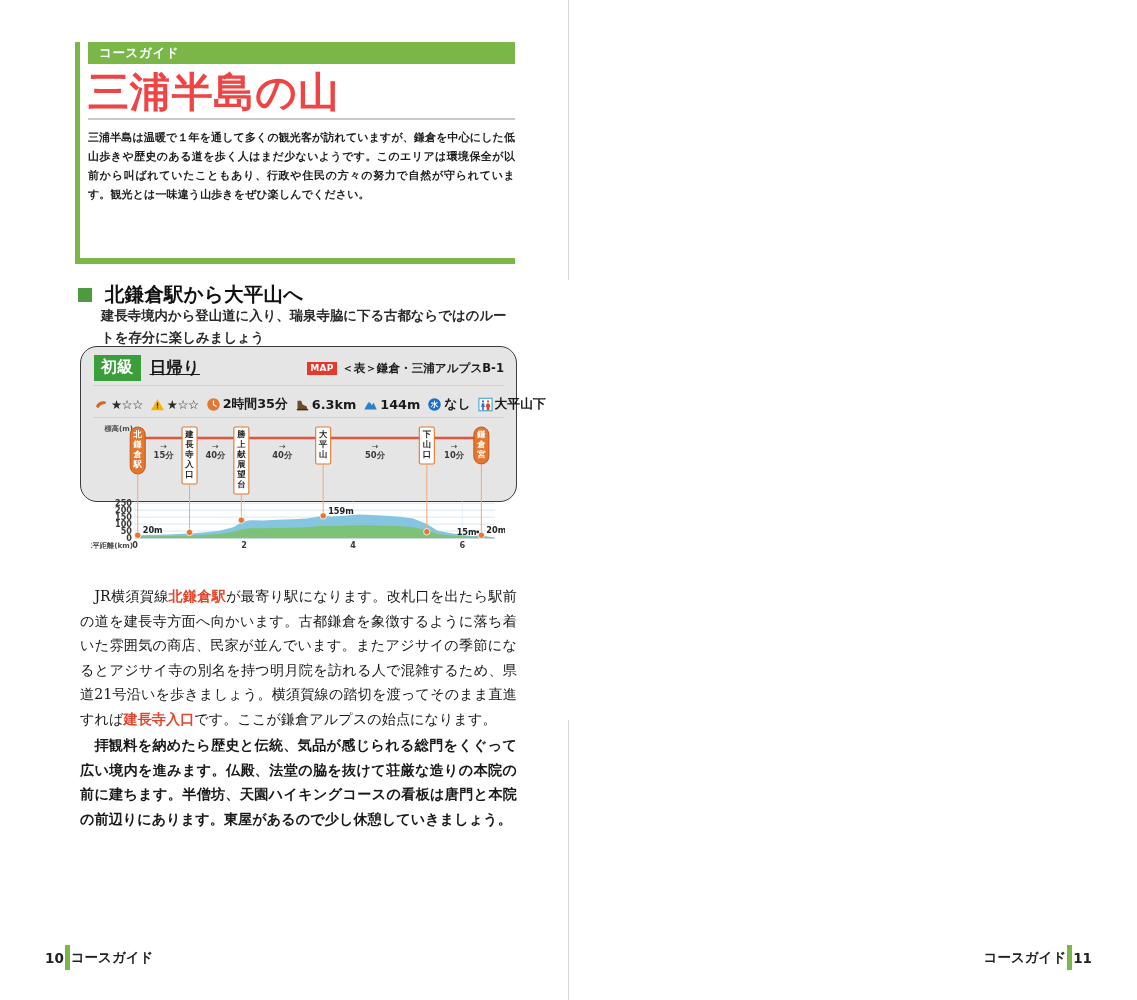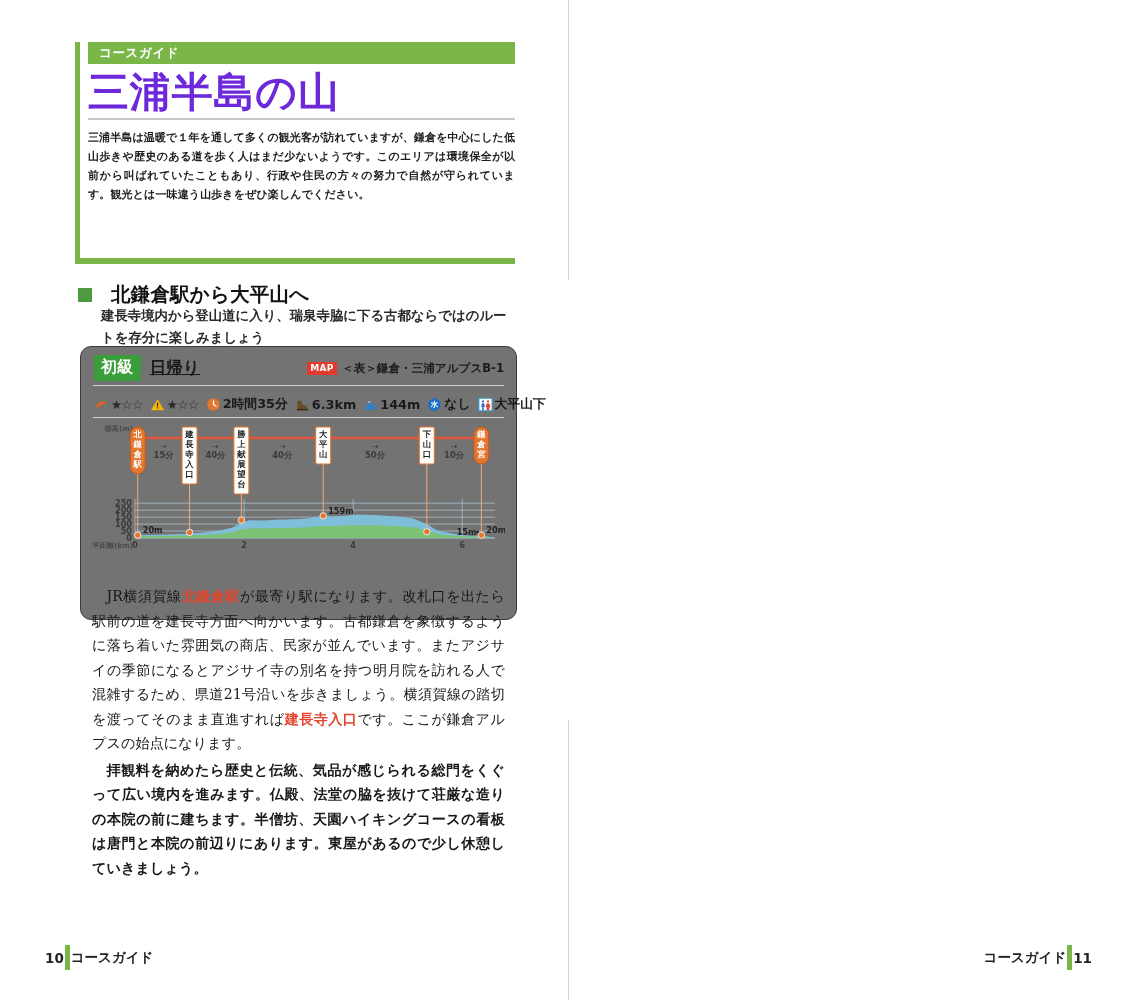--- a/index.html
+++ b/index.html
@@ -13,32 +13,32 @@
   .page-left{width:568px;}
   .page-right{width:569px;}
   .gutter{position:absolute;left:568px;top:0;width:1px;height:1000px;
           background:linear-gradient(to bottom,#d8d8d8 0%,#d8d8d8 28%,transparent 28%,transparent 72%,#d8d8d8 72%,#d8d8d8 100%);}
 
   
   .green-rail{position:absolute;left:75px;top:42px;width:5px;height:222px;background:#7ab648;}
   .hdr-wrap{position:absolute;left:88px;top:42px;width:427px;}
   .kicker-band{background:#7ab648;height:22px;width:427px;position:relative;}
   .kicker-band span{position:absolute;left:11px;top:3px;color:#fff;font-weight:bold;font-size:12.5px;letter-spacing:.05em;}
-  .main-title{font-size:41px;font-weight:bold;letter-spacing:.02em;margin:7px 0 4px;line-height:1.05;color:#6d28d9;}
+  .main-title{font-size:41px;font-weight:bold;letter-spacing:.02em;margin:7px 0 4px;line-height:1.05;color:#ef4444;}
   .title-rule{height:2px;background:#c9c9c9;width:427px;margin-bottom:9px;}
   .lede{font-size:11px;line-height:1.72;font-weight:bold;color:#1d1d1d;letter-spacing:.01em;text-align:justify;}
   .green-bottom{position:absolute;left:75px;top:258px;width:440px;height:6px;background:#7ab648;}
 
-  .sec-head{position:absolute;left:78px;top:281px;width:440px;display:flex;align-items:center;gap:19px;}
+  .sec-head{position:absolute;left:78px;top:281px;width:440px;display:flex;align-items:center;gap:13px;}
   .sec-sq{width:14px;height:14px;background:#4e9b3f;flex:none;}
   .sec-title{font-size:19.5px;font-weight:bold;letter-spacing:.01em;color:#111;}
   .sec-sub{position:absolute;left:101px;top:305px;width:418px;font-size:13.4px;line-height:1.62;font-weight:bold;color:#2a2a2a;}
 
-  .infobox{position:absolute;left:80px;top:346px;width:437px;height:274px;
-           border:1.6px solid #3b3b3b;border-radius:11px;background:#737373;box-sizing:border-box;}
+  .infobox{position:absolute;left:80px;top:346px;width:437px;height:156px;
+           border:1.6px solid #3b3b3b;border-radius:17px;background:#e5e5e5;box-sizing:border-box;}
   .ib-row1{position:absolute;left:13px;top:9px;right:12px;height:24px;display:flex;align-items:center;}
   .lvl{background:#3a9e3a;color:#fff;font-weight:bold;font-size:16px;padding:2px 7px 3px;letter-spacing:.02em;}
   .trip{font-size:16.5px;font-weight:bold;margin-left:9px;letter-spacing:.01em;text-decoration:underline;}
   .mapref{margin-left:auto;display:flex;align-items:center;gap:5px;font-size:11.6px;font-weight:bold;padding-left:44px;}
   .map-chip{background:#e23b2e;color:#fff;font-size:9px;font-weight:bold;padding:1.5px 3.5px;letter-spacing:.03em;}
   .ib-div{position:absolute;left:12px;right:12px;height:1px;background:#d2d2d2;}
   .ib-row2{position:absolute;left:13px;top:46px;right:10px;height:22px;display:flex;align-items:center;gap:0px;font-size:12.8px;font-weight:bold;}
   .stat{display:flex;align-items:center;gap:2px;white-space:nowrap;}
   .stat + .stat{margin-left:7px;}
   .stars{letter-spacing:-.5px;font-size:12.4px;color:#2a2a2a;}
@@ -48,21 +48,21 @@
   .chart{position:absolute;left:10px;top:74px;width:414px;height:133px;}
   .chart svg{display:block;}
   .vlabel{font-size:8.1px;font-weight:bold;fill:#3a3a3a;}
   .axlabel{font-size:7.2px;font-weight:bold;fill:#4a4a4a;}
   .nodebox{fill:#fff;stroke:#e2772f;stroke-width:1.1;}
   .nodepill{fill:#e2772f;stroke:#c4561a;stroke-width:1;}
   .mins{font-size:8.4px;font-weight:bold;fill:#3a3a3a;}
   .elev-t{font-size:8.2px;font-weight:bold;fill:#222;}
 
   .body-col{position:absolute;left:80px;top:584px;width:437px;}
-  p.bt{font-size:14.1px;line-height:1.74;margin:0 12px 0;text-indent:1em;text-align:justify;
+  p.bt{font-size:14.1px;line-height:1.74;margin:0 0 0;text-indent:1em;text-align:justify;
        font-family:"DejaVu Serif","Liberation Serif",serif;color:#181818;letter-spacing:.005em;}
   p.bt + p.bt{margin-top:2px;font-weight:bold;}
   .hl{color:#e2452c;font-weight:bold;}
 
   .footer{position:absolute;bottom:30px;display:flex;align-items:center;gap:1px;font-size:13px;font-weight:bold;}
   .footer-l{left:45px;}
   .footer-r{right:45px;}
   .fbar{width:5px;height:25px;background:#7ab648;}
   .pno{color:#222;font-size:13.5px;}
   .ftxt{color:#222;font-size:13.5px;}

